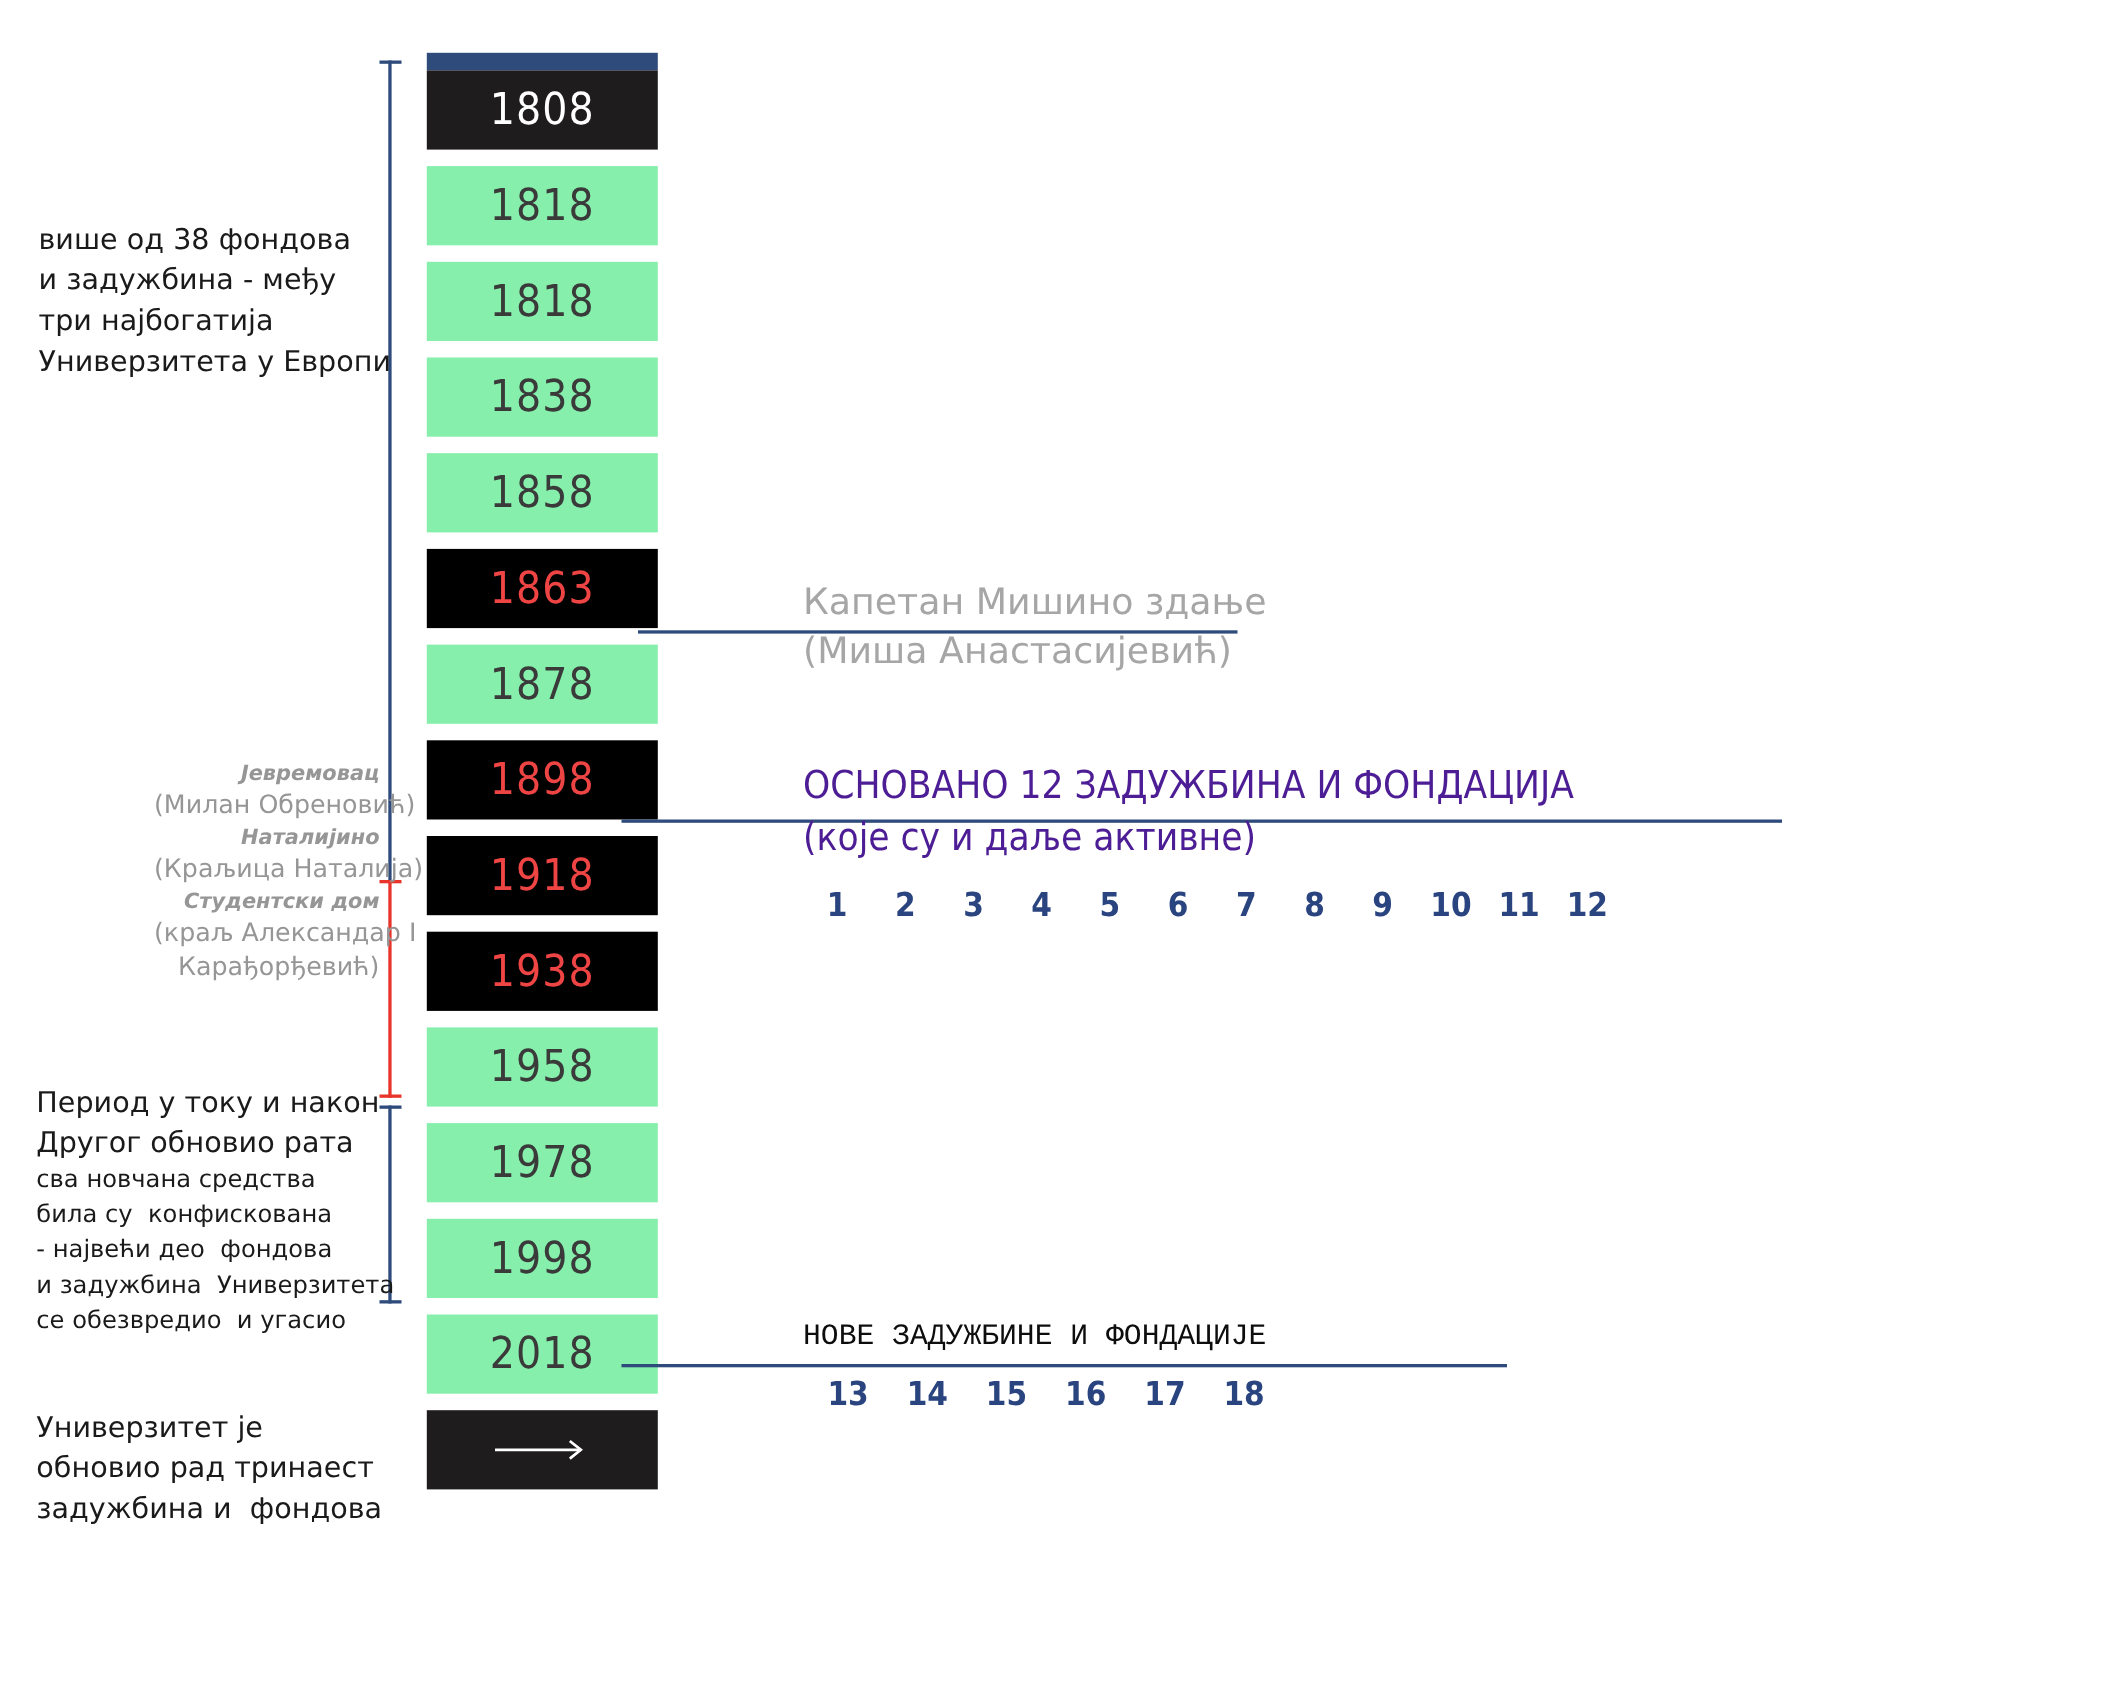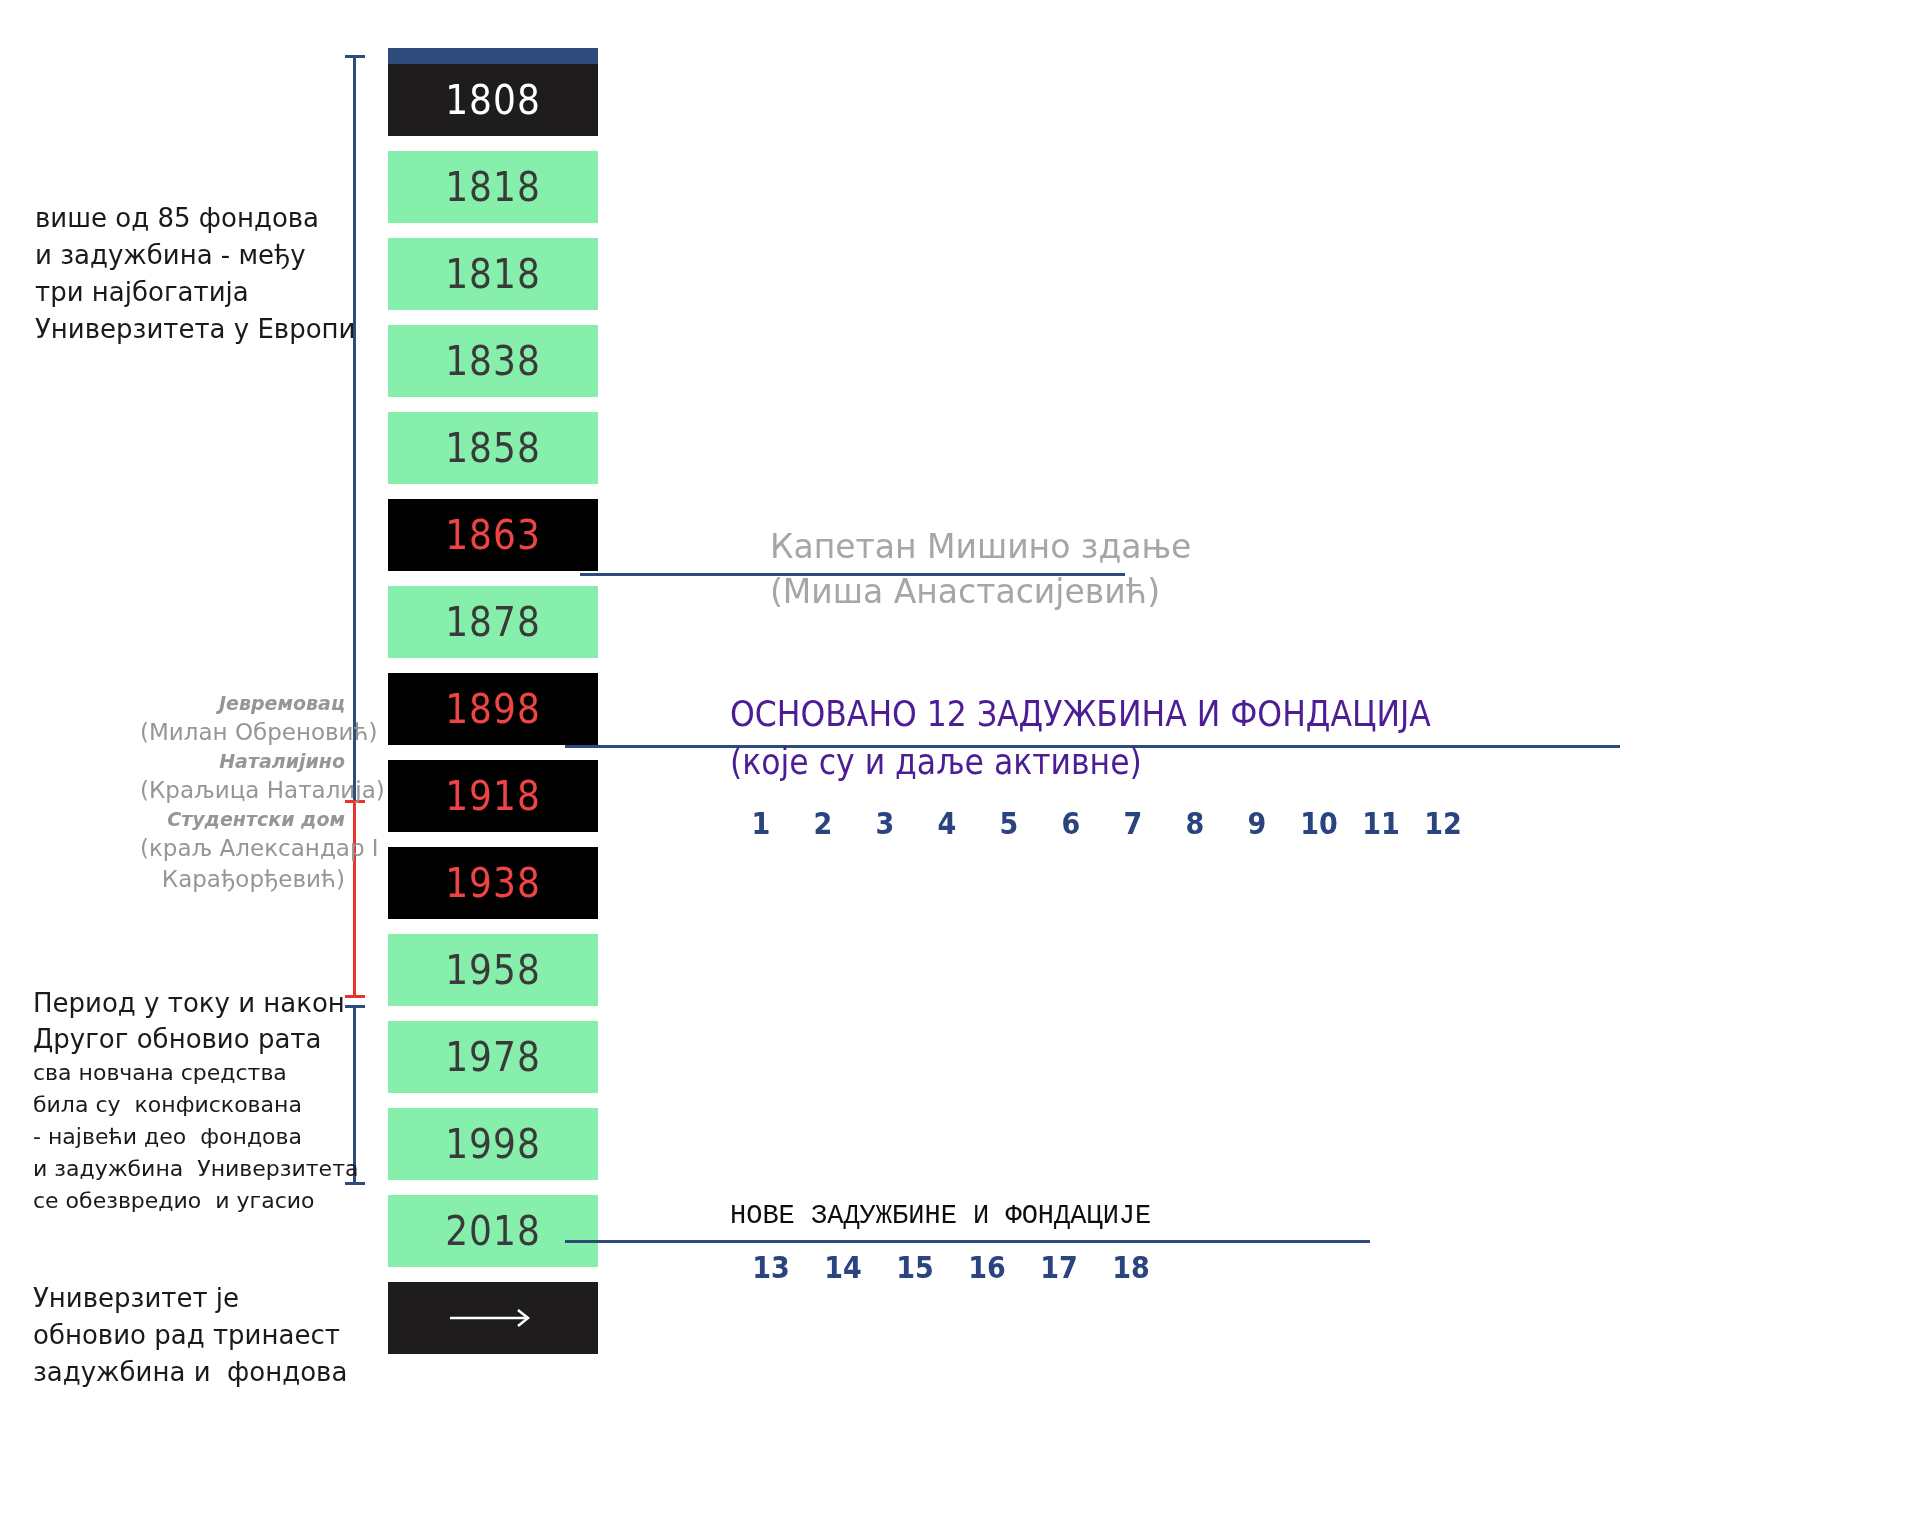--- a/index.html
+++ b/index.html
@@ -44,21 +44,21 @@
 
   
   #donors{position:absolute;left:140px;top:690px;width:205px;
           text-align:right;color:#969696;}
   #donors .it{display:block;font-style:italic;font-weight:bold;font-size:19px;line-height:27px;white-space:pre;}
   #donors .pl{display:block;font-size:23px;line-height:31px;white-space:pre;}
 
   
   .connector{position:absolute;height:3px;background:#2e4b7c;}
   .callout{position:absolute;}
-  #co-misa{left:730px;top:524px;color:#a6a6a6;font-size:33px;line-height:45px;margin-left:40px;}
+  #co-misa{left:730px;top:524px;color:#a6a6a6;font-size:33px;line-height:45px;}
   #co-misa span{display:block;white-space:pre;}
   #co-main{left:730px;top:690px;color:#4c1d95;}
   #co-main .big{display:block;font-size:35px;line-height:48px;white-space:pre;
       font-family:"DejaVu Sans Condensed","Liberation Sans",sans-serif;font-stretch:condensed;}
   #co-new{left:730px;top:1192px;color:#0d0d0d;}
   #co-new .big{display:block;font-size:27px;line-height:48px;white-space:pre;
       font-family:Liberation Mono, monospace;font-stretch:condensed;}
 
   .numrow{position:absolute;display:flex;color:#2a4480;font-weight:bold;font-size:30px;
       font-family:"DejaVu Sans Condensed","Liberation Sans",sans-serif;font-stretch:condensed;}
@@ -84,21 +84,21 @@
     <div class="tick" style="bottom:0;"></div>
   </div>
 
   <div class="bracket blue" style="left:345px;top:1005px;height:180px;width:22px;">
     <div class="tick" style="top:0;"></div>
     <div class="vline"></div>
     <div class="tick" style="bottom:0;"></div>
   </div>
 
   <div class="ltext" id="txt-top">
-    <span class="l">више од 85 фондова</span>
+    <span class="l">више од 38 фондова</span>
     <span class="l">и задужбина - међу</span>
     <span class="l">три најбогатија</span>
     <span class="l">Универзитета у Европи</span>
   </div>
 
   <div id="donors">
     <span class="it">Јевремовац</span>
     <span class="pl">(Милан Обреновић)</span>
     <span class="it">Наталијино</span>
     <span class="pl">(Краљица Наталија)</span>

